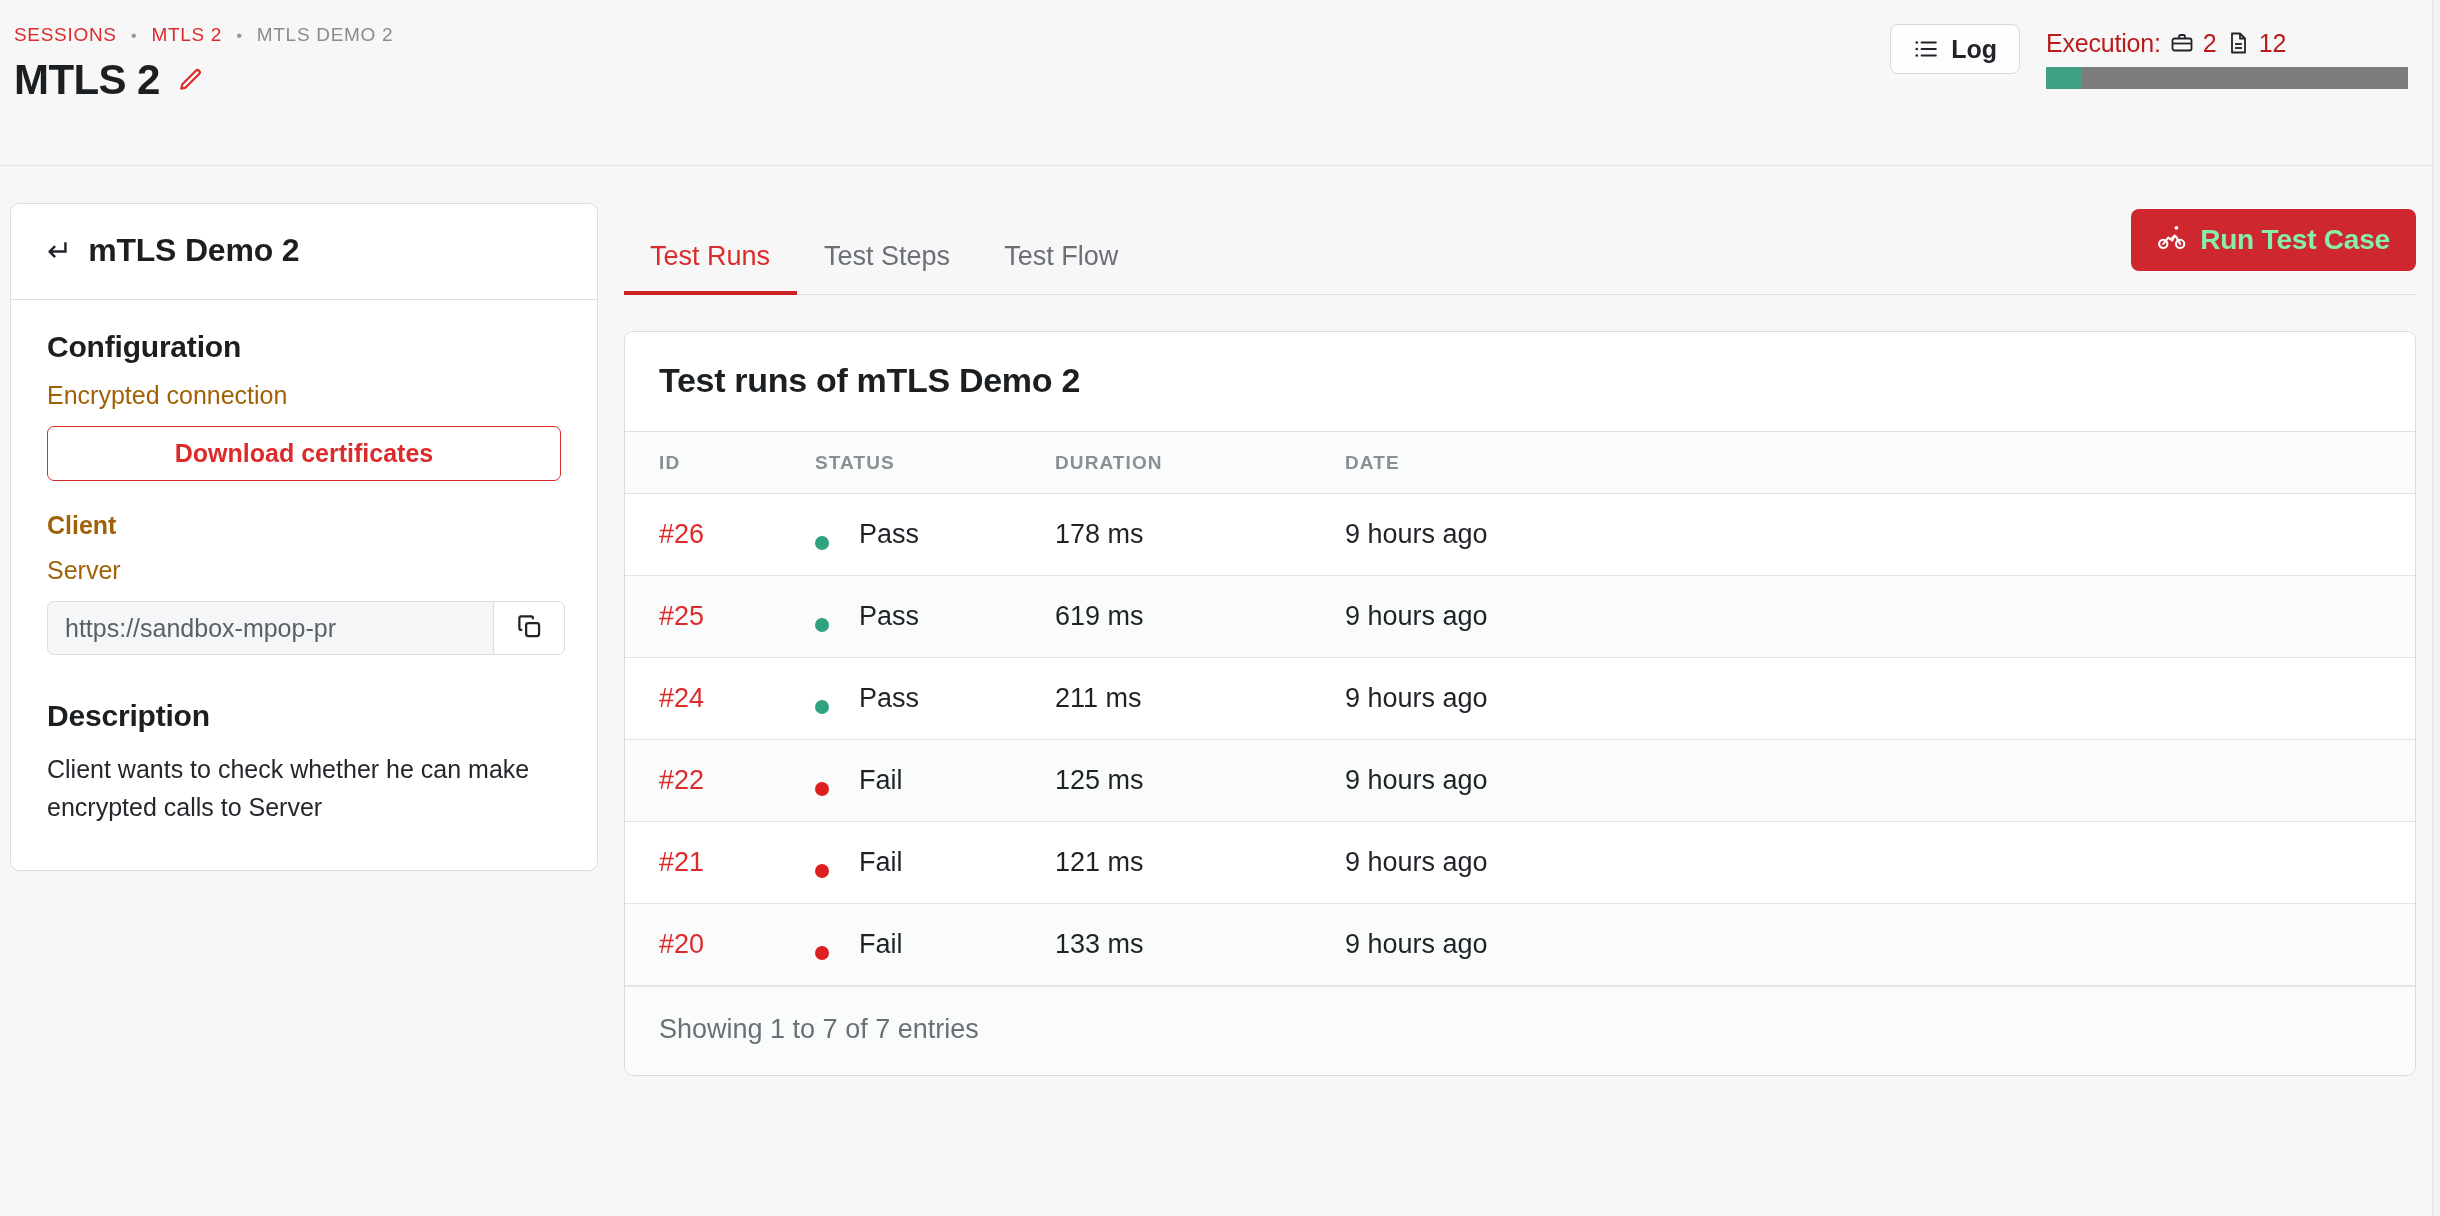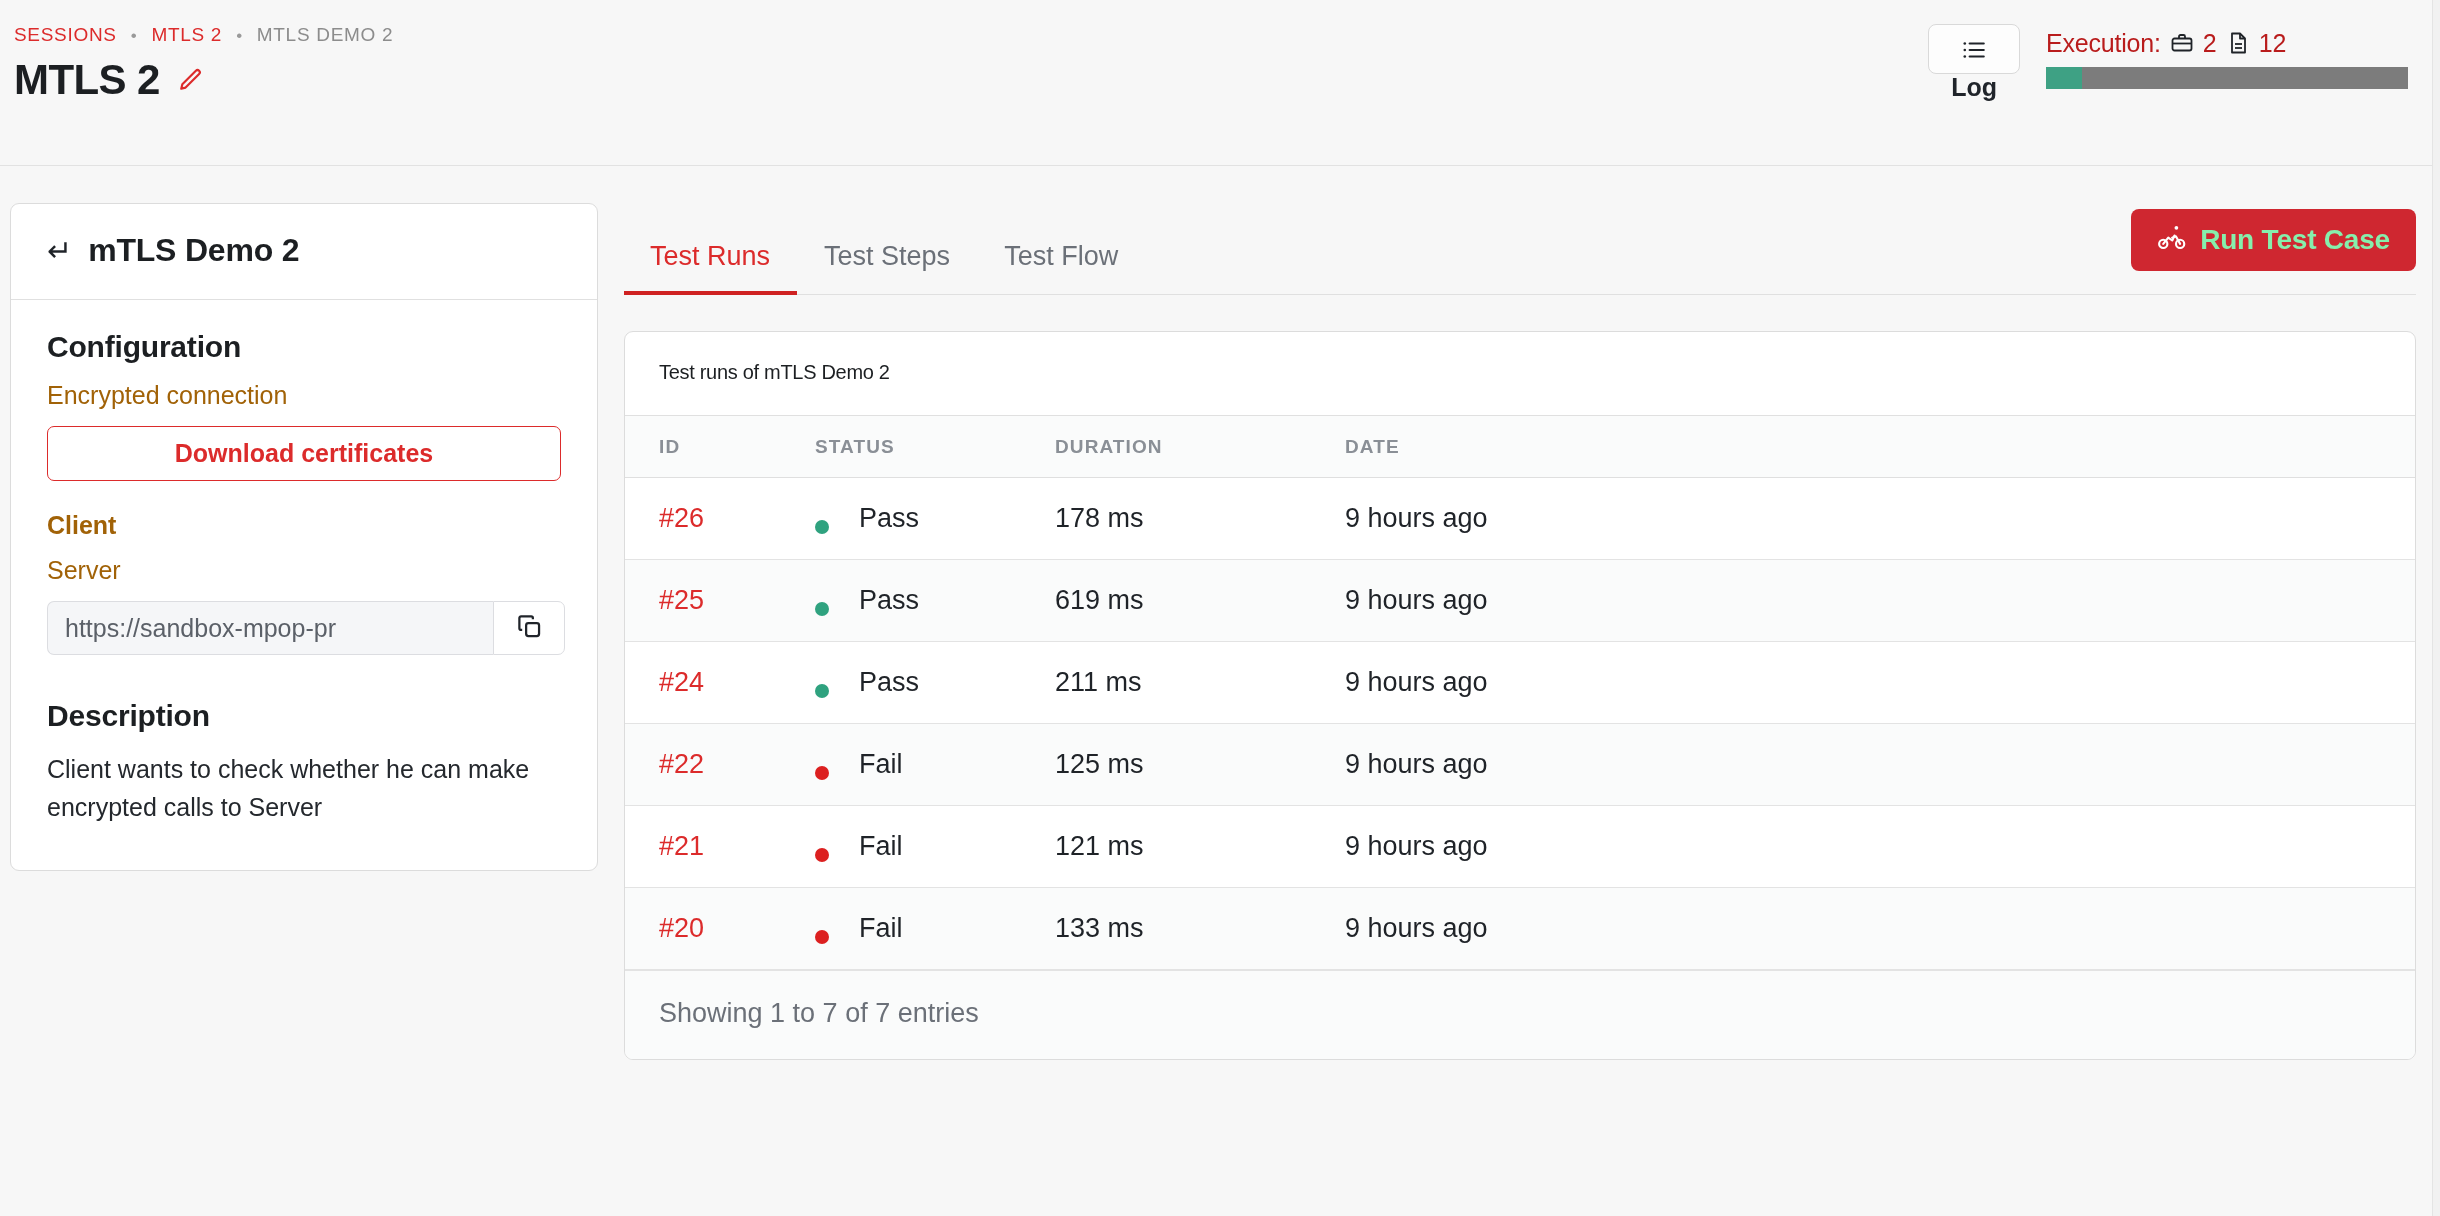--- a/index.html
+++ b/index.html
@@ -84,21 +84,20 @@
     background: #fdfdfd;
     border: 1px solid #d9d9d9;
     border-radius: 8px;
     padding: 12px 22px;
     font-size: 25px;
     font-weight: 600;
     color: #20242a;
     cursor: pointer;
     height: 50px;
     line-height: 1;
-    flex-direction: column;
   }
   .log-button .list-icon { display: inline-flex; }
 
   .execution-block {
     padding-top: 2px;
     width: 362px;
   }
   .execution-line {
     display: flex;
     align-items: center;
@@ -288,22 +287,22 @@
 
   
   .table-card {
     margin-top: 36px;
     background: #ffffff;
     border: 1px solid #dcdcdc;
     border-radius: 9px;
     overflow: hidden;
   }
   .table-card-title {
-    font-size: 20px;
-    font-weight: 400;
+    font-size: 34px;
+    font-weight: 700;
     color: #1c1f22;
     padding: 29px 34px 31px 34px;
     letter-spacing: -0.3px;
   }
 
   table.runs {
     width: 100%;
     border-collapse: collapse;
     table-layout: fixed;
   }

